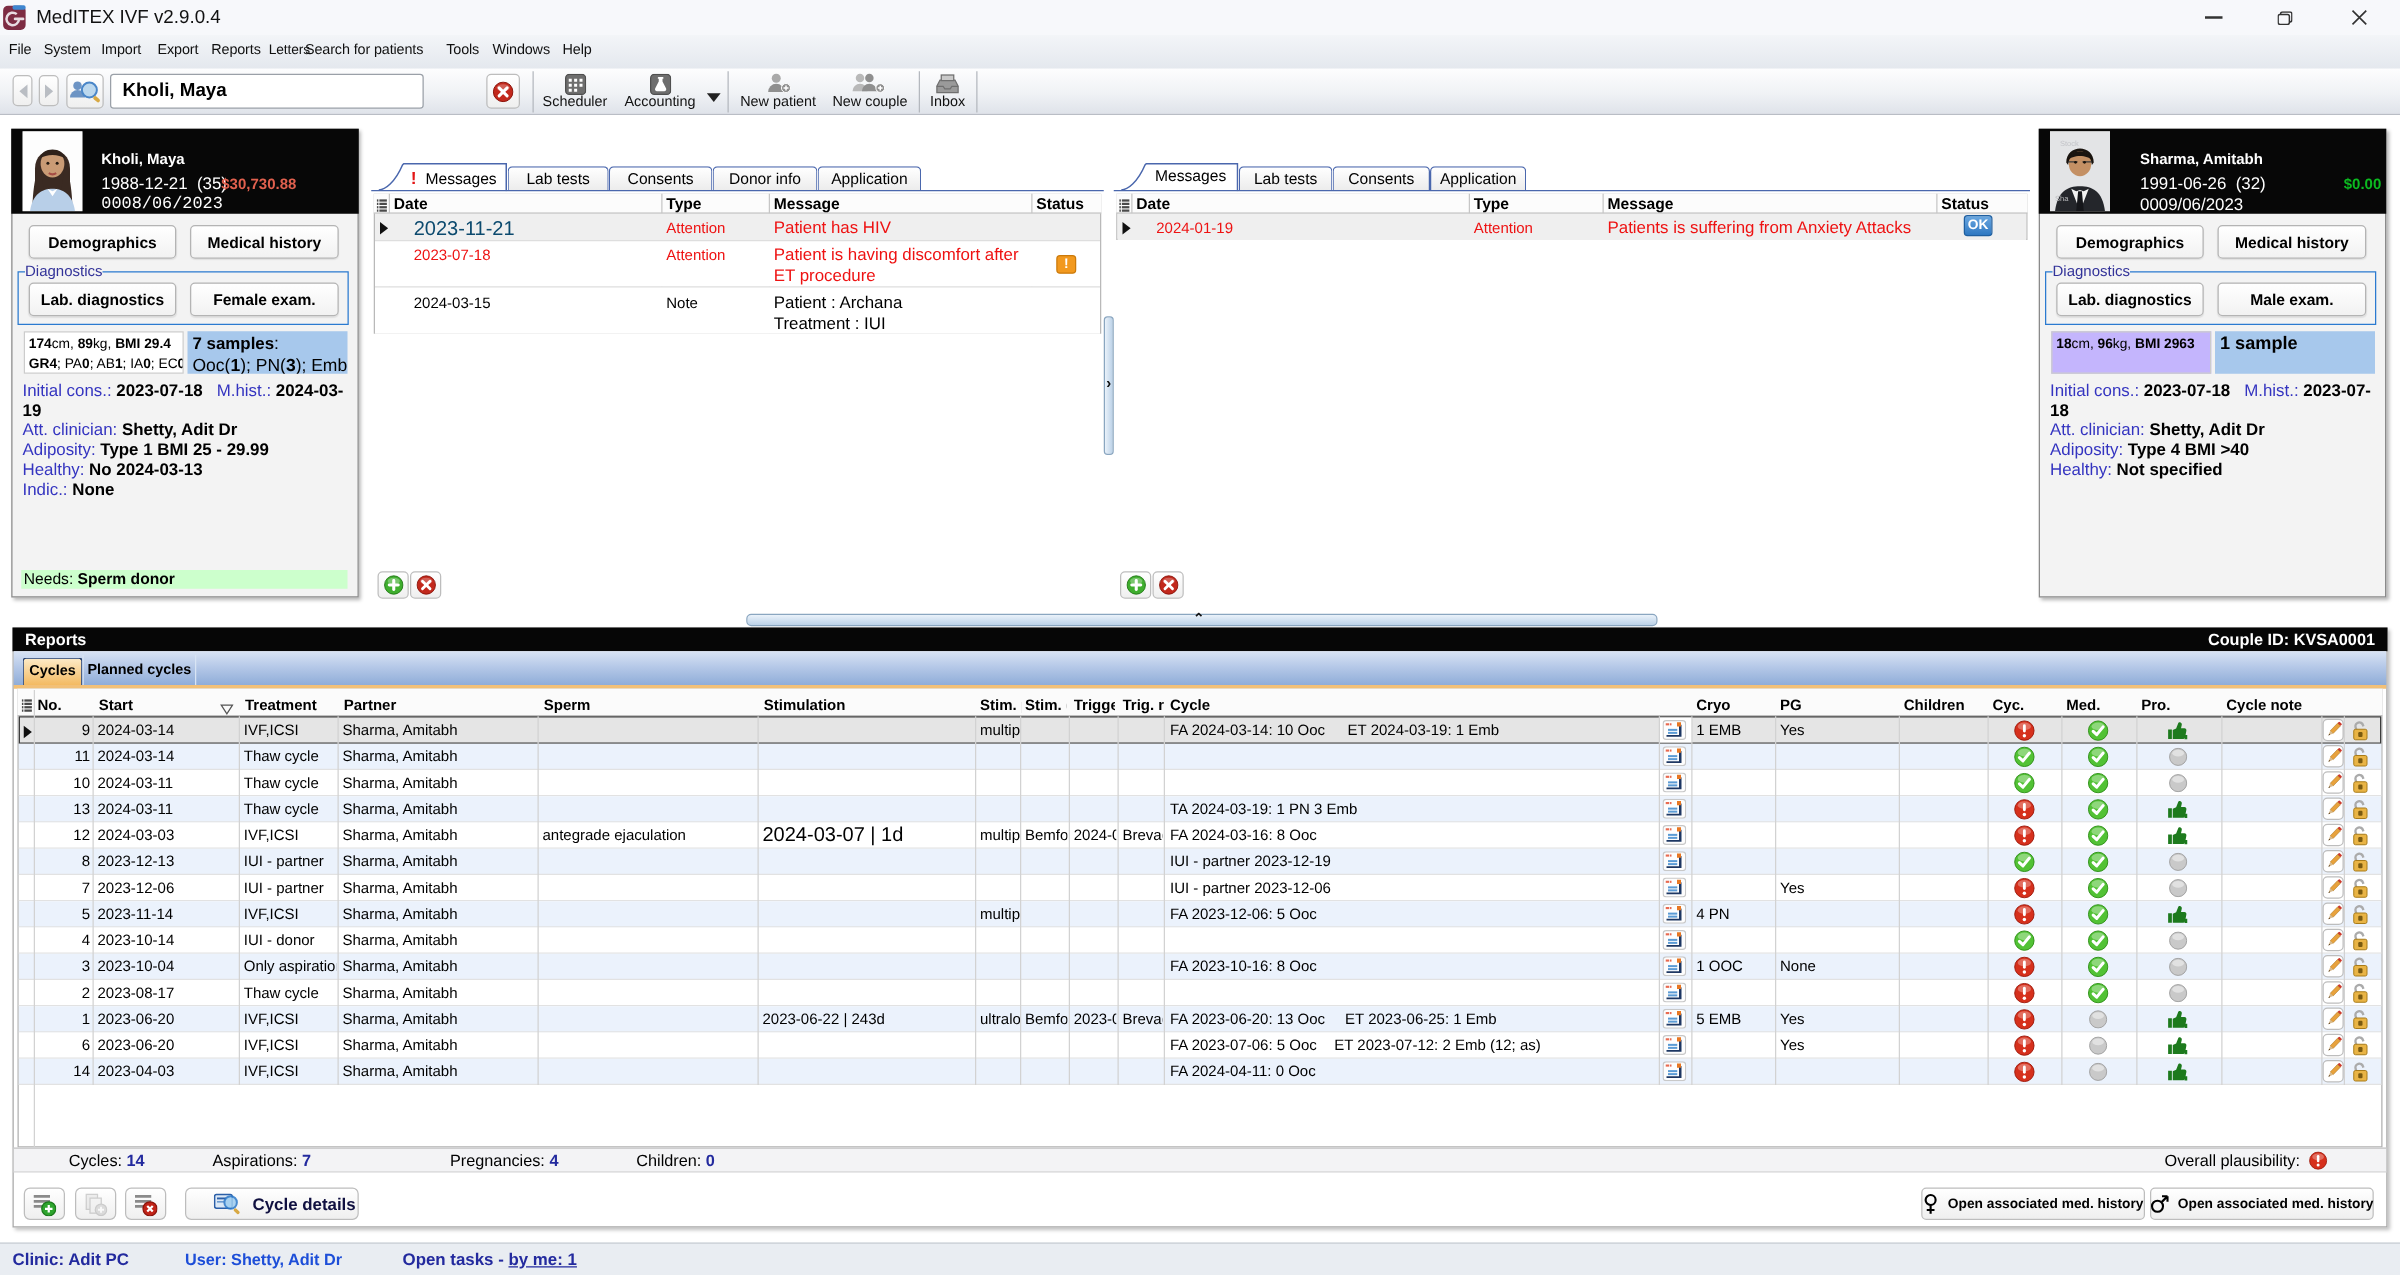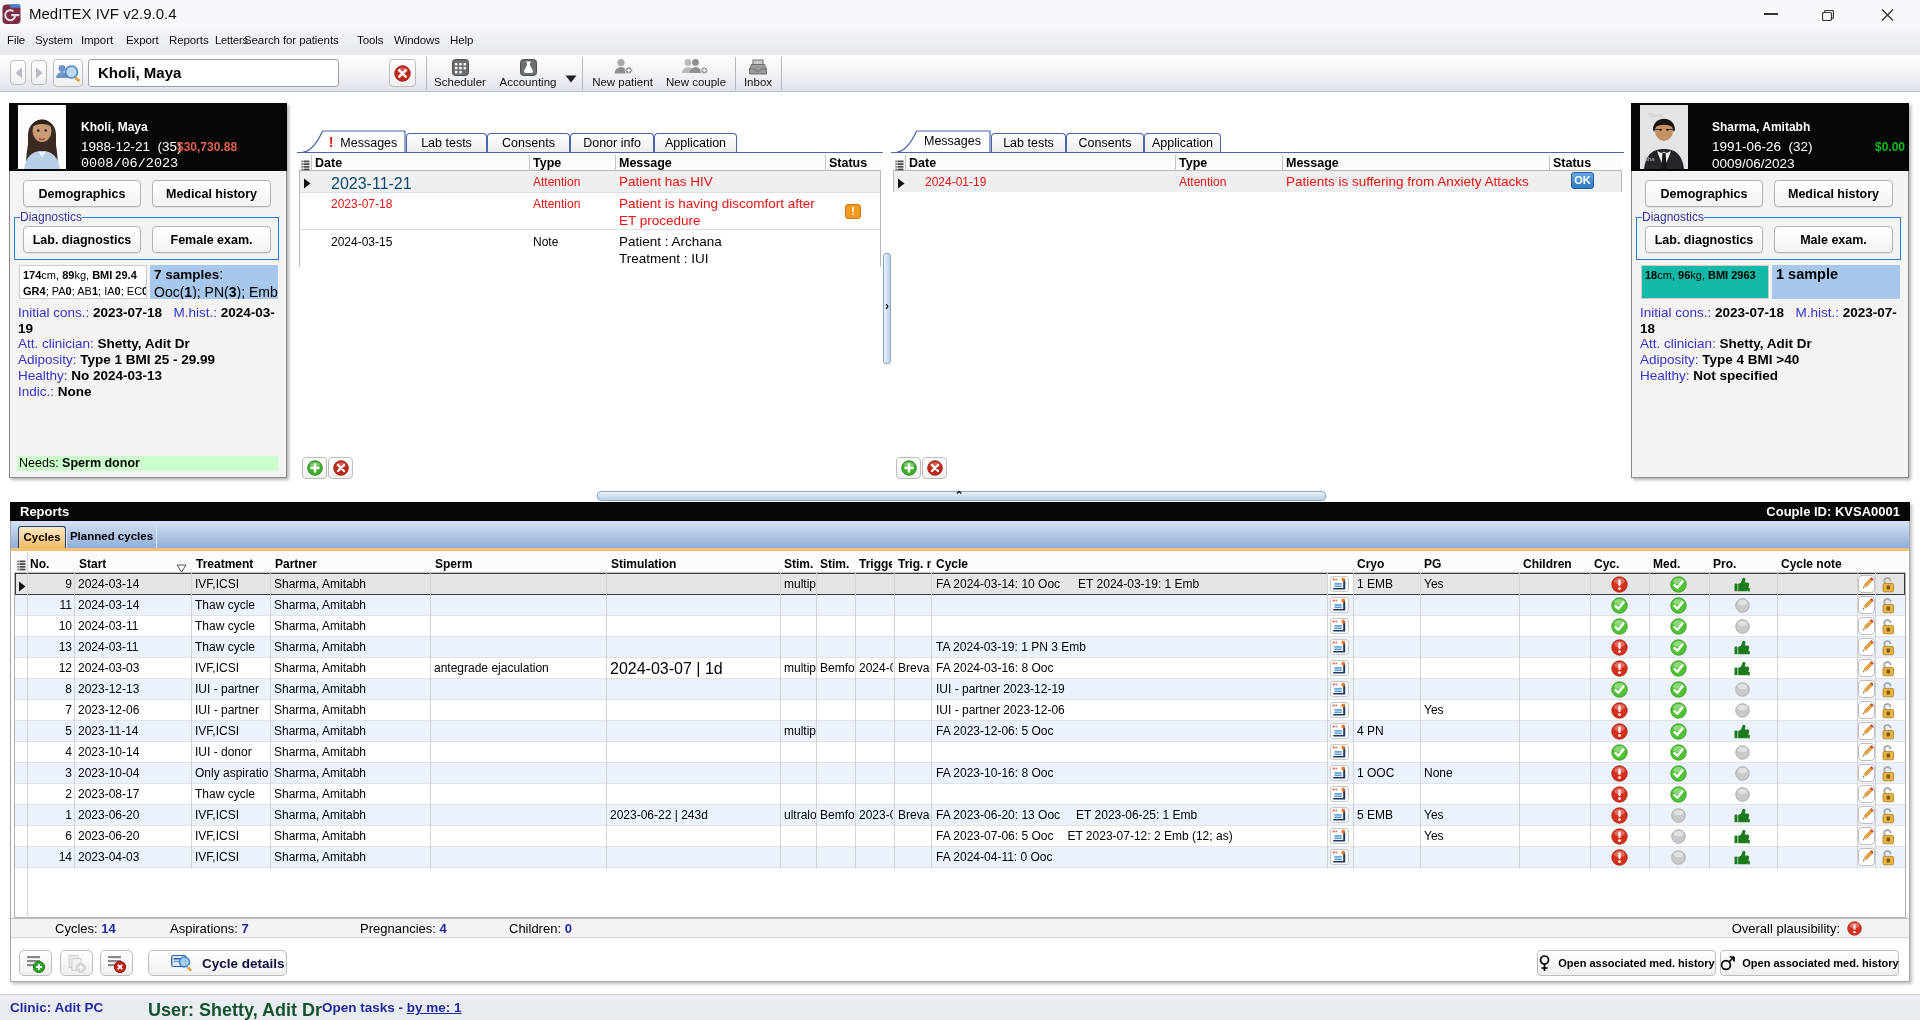--- a/index.html
+++ b/index.html
@@ -166,21 +166,21 @@
 <div class="ab" style="left:1712px;top:120px;width:150px;height:15px;color:#fff;font-weight:bold;font-size:12px;">Sharma, Amitabh</div>
 <div class="ab" style="left:1712px;top:139px;width:160px;height:16px;color:#fff;font-size:13.5px;">1991-06-26&nbsp; (32)</div>
 <div class="ab" style="left:1712px;top:156px;width:160px;height:16px;color:#fff;font-size:13.5px;">0009/06/2023</div>
 <div class="ab" style="left:1799px;top:140px;width:106px;height:15px;color:#0bbb20;font-weight:bold;font-size:12px;text-align:right;">$0.00</div>
 <div class="btn" style="left:1645px;top:180px;width:118px;height:27px;">Demographics</div>
 <div class="btn" style="left:1774px;top:180px;width:119px;height:27px;">Medical history</div>
 <div class="ab" style="left:1636px;top:217px;width:265px;height:43px;border:1px solid #2a7ad0;"></div>
 <div class="ab" style="left:1642px;top:210px;width:62px;height:13px;background:#f3f3f3;color:#333399;font-size:12px;text-align:center;">Diagnostics</div>
 <div class="btn" style="left:1645px;top:226px;width:118px;height:27px;">Lab. diagnostics</div>
 <div class="btn" style="left:1774px;top:226px;width:119px;height:27px;">Male exam.</div>
-<div class="ab" style="left:1641px;top:265px;width:128px;height:34px;background:#14b8a6;border:1px solid #ccc;font-size:11px;line-height:16px;padding:1px 0 0 3px;white-space:nowrap;overflow:hidden;"><b>18</b>cm, <b>96</b>kg, <b>BMI 2963</b></div>
+<div class="ab" style="left:1641px;top:265px;width:128px;height:34px;background:#c4b5fd;border:1px solid #ccc;font-size:11px;line-height:16px;padding:1px 0 0 3px;white-space:nowrap;overflow:hidden;"><b>18</b>cm, <b>96</b>kg, <b>BMI 2963</b></div>
 <div class="ab" style="left:1772px;top:265px;width:128px;height:34px;background:#a7c8ec;font-size:14px;line-height:16.5px;padding:1px 0 0 4px;white-space:nowrap;overflow:hidden;"><b style="font-size:14.5px">1 sample</b></div>
 <div class="ab" style="left:1640px;top:305px;width:260px;height:100px;font-size:13.5px;line-height:15.7px;color:#000;white-space:nowrap;"><span class="lbl">Initial cons.:</span> <b>2023-07-18</b>&nbsp;&nbsp; <span class="lbl">M.hist.:</span> <b>2023-07-<br>18</b><br><span class="lbl">Att. clinician:</span> <b>Shetty, Adit Dr</b><br><span class="lbl">Adiposity:</span> <b>Type 4 BMI &gt;40</b><br><span class="lbl">Healthy:</span> <b>Not specified</b></div>
 <div class="ab" style="left:302px;top:130px;width:104px;height:23px;">
 <svg width="104" height="23" viewBox="0 0 104 23" style="position:absolute;left:0;top:0">
 <path d="M1 22 C6 22 14 16 20 2 L21 1 L103 1 L103 23" fill="#fff" stroke="#4a67ad" stroke-width="1.2"></path>
 </svg>
   </div>
 <div class="ab" style="left:322px;top:134px;width:82px;height:17px;font-size:12.5px;text-align:center;"><span style="color:#e31616;font-weight:bold;font-size:14px;margin-right:7px;">!</span>Messages</div>
 <div class="tabi" style="left:406px;top:133px;width:81px;height:19px;line-height:18px;">Lab tests</div>
 <div class="tabi" style="left:487px;top:133px;width:83px;height:19px;line-height:18px;">Consents</div>
@@ -1218,13 +1218,13 @@
     <span style="flex-shrink:0;display:flex;">
       <svg width="16" height="16" viewBox="0 0 16 16">
         <circle cx="6" cy="10" r="4.4" fill="none" stroke="#000" stroke-width="1.7"></circle>
         <path d="M9.5 6.5 L14 2 M14 2 h-4.4 M14 2 v4.4" stroke="#000" stroke-width="1.7"></path>
       </svg>
     </span>
     <span style="font-size:11px;font-weight:bold;margin-left:6px;white-space:nowrap;">Open associated med. history</span>
   </div>
 <div class="ab" style="left:0px;top:994px;width:1920px;height:26px;background:#e9edf2;border-top:1px solid #c8cdd4;"></div>
 <div class="ab" style="left:10px;top:1000px;width:200px;height:16px;font-size:13.5px;font-weight:bold;color:#232a9e;">Clinic: Adit PC</div>
-<div class="ab" style="left:148px;top:1000px;width:220px;height:16px;font-size:18px;font-weight:bold;color:#14532d;">User: Shetty, Adit Dr</div>
+<div class="ab" style="left:148px;top:1000px;width:220px;height:16px;font-size:13px;font-weight:bold;color:#1d4ed8;">User: Shetty, Adit Dr</div>
 <div class="ab" style="left:322px;top:1000px;width:240px;height:16px;font-size:13.5px;font-weight:bold;color:#232a9e;">Open tasks - <span style="text-decoration:underline">by me: 1</span></div>
 </body></html>

